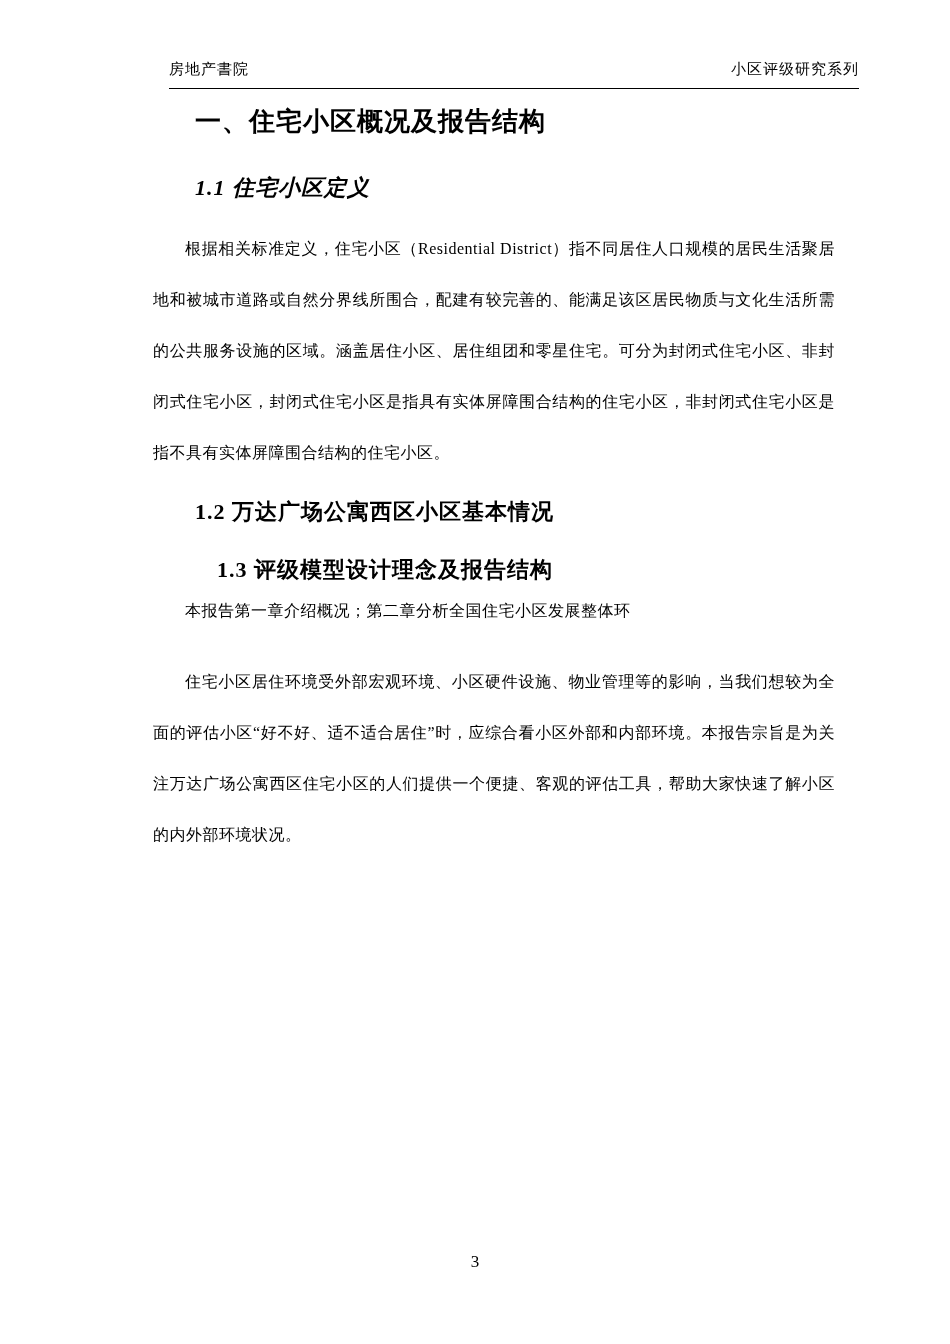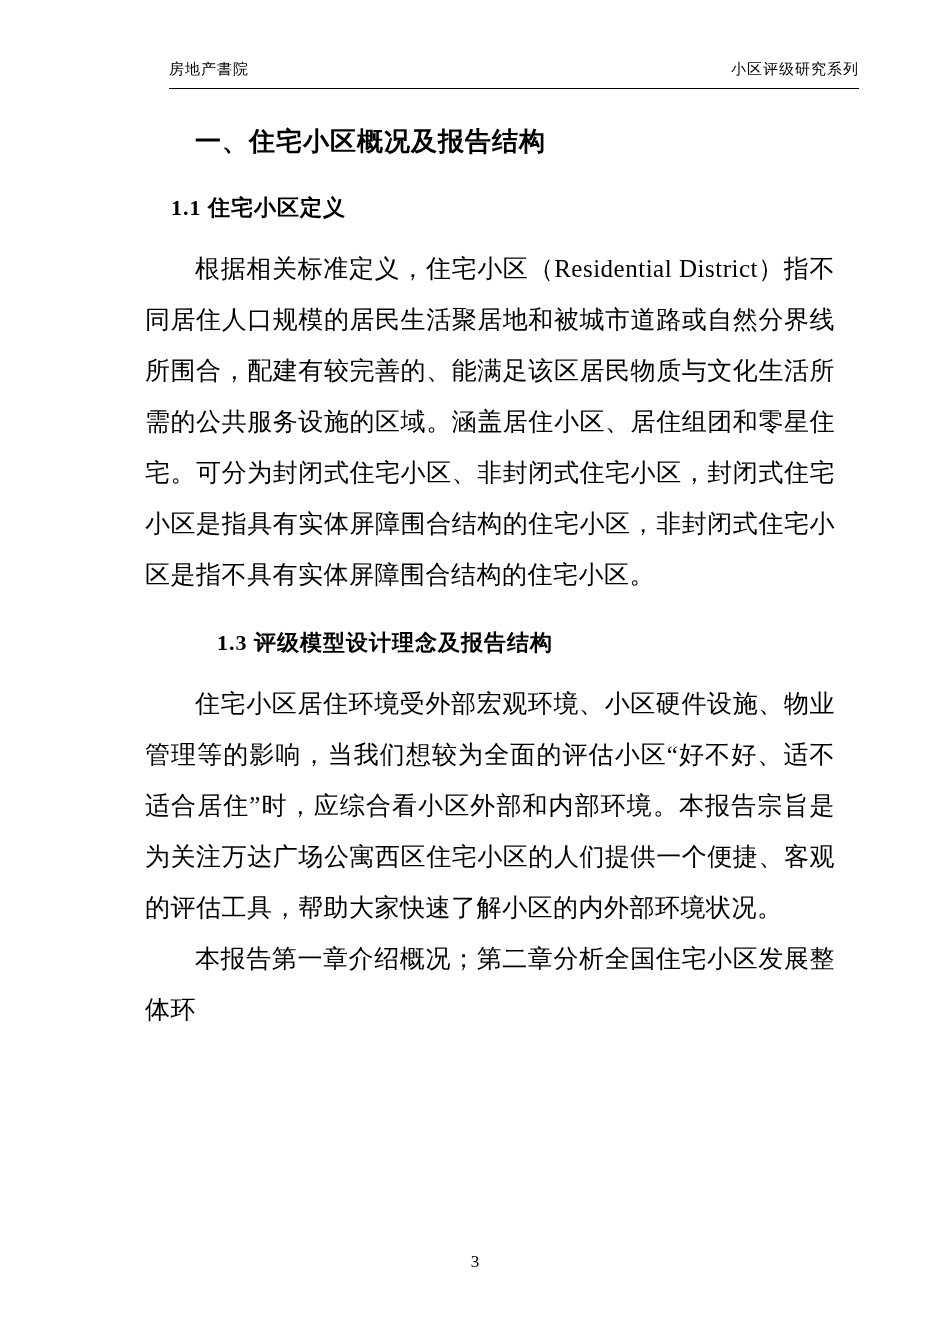--- a/index.html
+++ b/index.html
@@ -33,37 +33,37 @@
   .content {
     position:absolute;
     left:145px;
     top:88px;
     width:690px;
   }
   h1.chapter {
     font-size:26px;
     font-weight:bold;
     letter-spacing:1px;
-    margin:36px 0 0 50px;
+    margin:16px 0 0 50px;
   }
   h2.section {
     font-size:22px;
     font-weight:bold;
     letter-spacing:1px;
   }
-  h2.s1 { margin:34px 0 0 26px; }
+  h2.s1 { margin:34px 0 0 50px;font-style:italic; }
   h2.s2 { margin:19px 0 0 50px; }
   h2.s3 { margin:28px 0 0 72px; }
   p.body-para {
-    font-size:25px;
+    font-size:16px;
     line-height:51px;
     text-align:justify;
     text-indent:2em;
     letter-spacing:0.5px;
-    margin:20px 0 0 0;
+    margin:20px 0 0 8px;
   }
   p.p-first  { margin-top:20px; }
   p.p-follow { margin-top:0px; }
   .footer {
     position:absolute;
     left:0;
     top:1252px;
     width:950px;
     text-align:center;
     font-size:17px;
@@ -80,27 +80,28 @@
   </div>
 
   <div class="content">
 
     <h1 class="chapter">一、住宅小区概况及报告结构</h1>
 
     <h2 class="section s1">1.1 住宅小区定义</h2>
 
     <p class="body-para p-first">根据相关标准定义，住宅小区（Residential District）指不同居住人口规模的居民生活聚居地和被城市道路或自然分界线所围合，配建有较完善的、能满足该区居民物质与文化生活所需的公共服务设施的区域。涵盖居住小区、居住组团和零星住宅。可分为封闭式住宅小区、非封闭式住宅小区，封闭式住宅小区是指具有实体屏障围合结构的住宅小区，非封闭式住宅小区是指不具有实体屏障围合结构的住宅小区。</p>
 
+    <h2 class="section s2">1.2 万达广场公寓西区小区基本情况</h2>
 
 
     <h2 class="section s3">1.3 评级模型设计理念及报告结构</h2>
 
+    <p class="body-para p-follow">本报告第一章介绍概况；第二章分析全国住宅小区发展整体环</p>
+
     <p class="body-para p-first">住宅小区居住环境受外部宏观环境、小区硬件设施、物业管理等的影响，当我们想较为全面的评估小区“好不好、适不适合居住”时，应综合看小区外部和内部环境。本报告宗旨是为关注万达广场公寓西区住宅小区的人们提供一个便捷、客观的评估工具，帮助大家快速了解小区的内外部环境状况。</p>
-
-    <p class="body-para p-follow">本报告第一章介绍概况；第二章分析全国住宅小区发展整体环</p>
 
   </div>
 
   <div class="footer">
     <span>3</span>
   </div>
 
 </div>
 
 </body></html>

